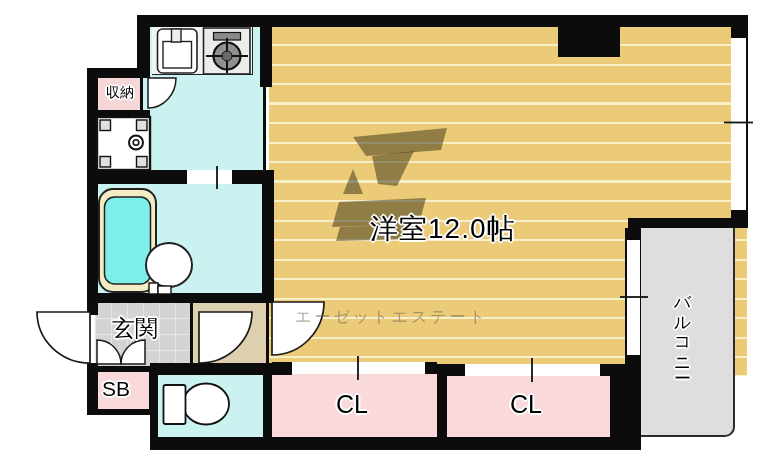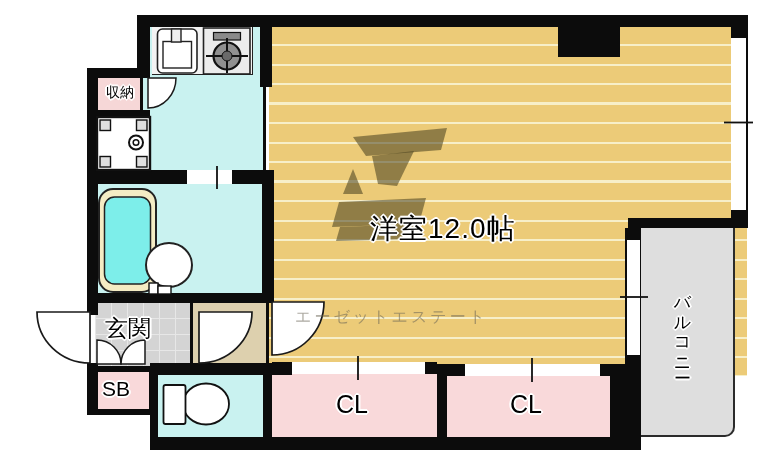--- a/index.html
+++ b/index.html
@@ -154,21 +154,21 @@
   </svg>
 
 
   <div class="abs" style="left:295px;top:309px;font-size:16px;letter-spacing:3px;
               color:rgba(105,100,85,0.55);line-height:1;">エーゼットエステート</div>
 
   <div class="lbl" style="left:370px;top:172px;font-size:28px;letter-spacing:1px;margin-top:43px;">洋室12.0帖</div>
 
   <div class="lbl" style="left:98px;top:85px;font-size:14px;padding-left:8px;">収納</div>
 
-  <div class="lbl" style="left:105px;top:317px;font-size:23px;">玄関</div>
+  <div class="lbl" style="left:112px;top:317px;font-size:23px;">玄関</div>
 
   <div class="lbl" style="left:102px;top:378px;font-size:21px;">SB</div>
 
   <div class="lbl" style="left:336px;top:392px;font-size:25px;">CL</div>
 
   <div class="lbl" style="left:510px;top:392px;font-size:25px;">CL</div>
 
   <div class="lbl vtext" style="left:674px;top:283px;font-size:17px;letter-spacing:2px;">バルコニー</div>
 
 </div>

